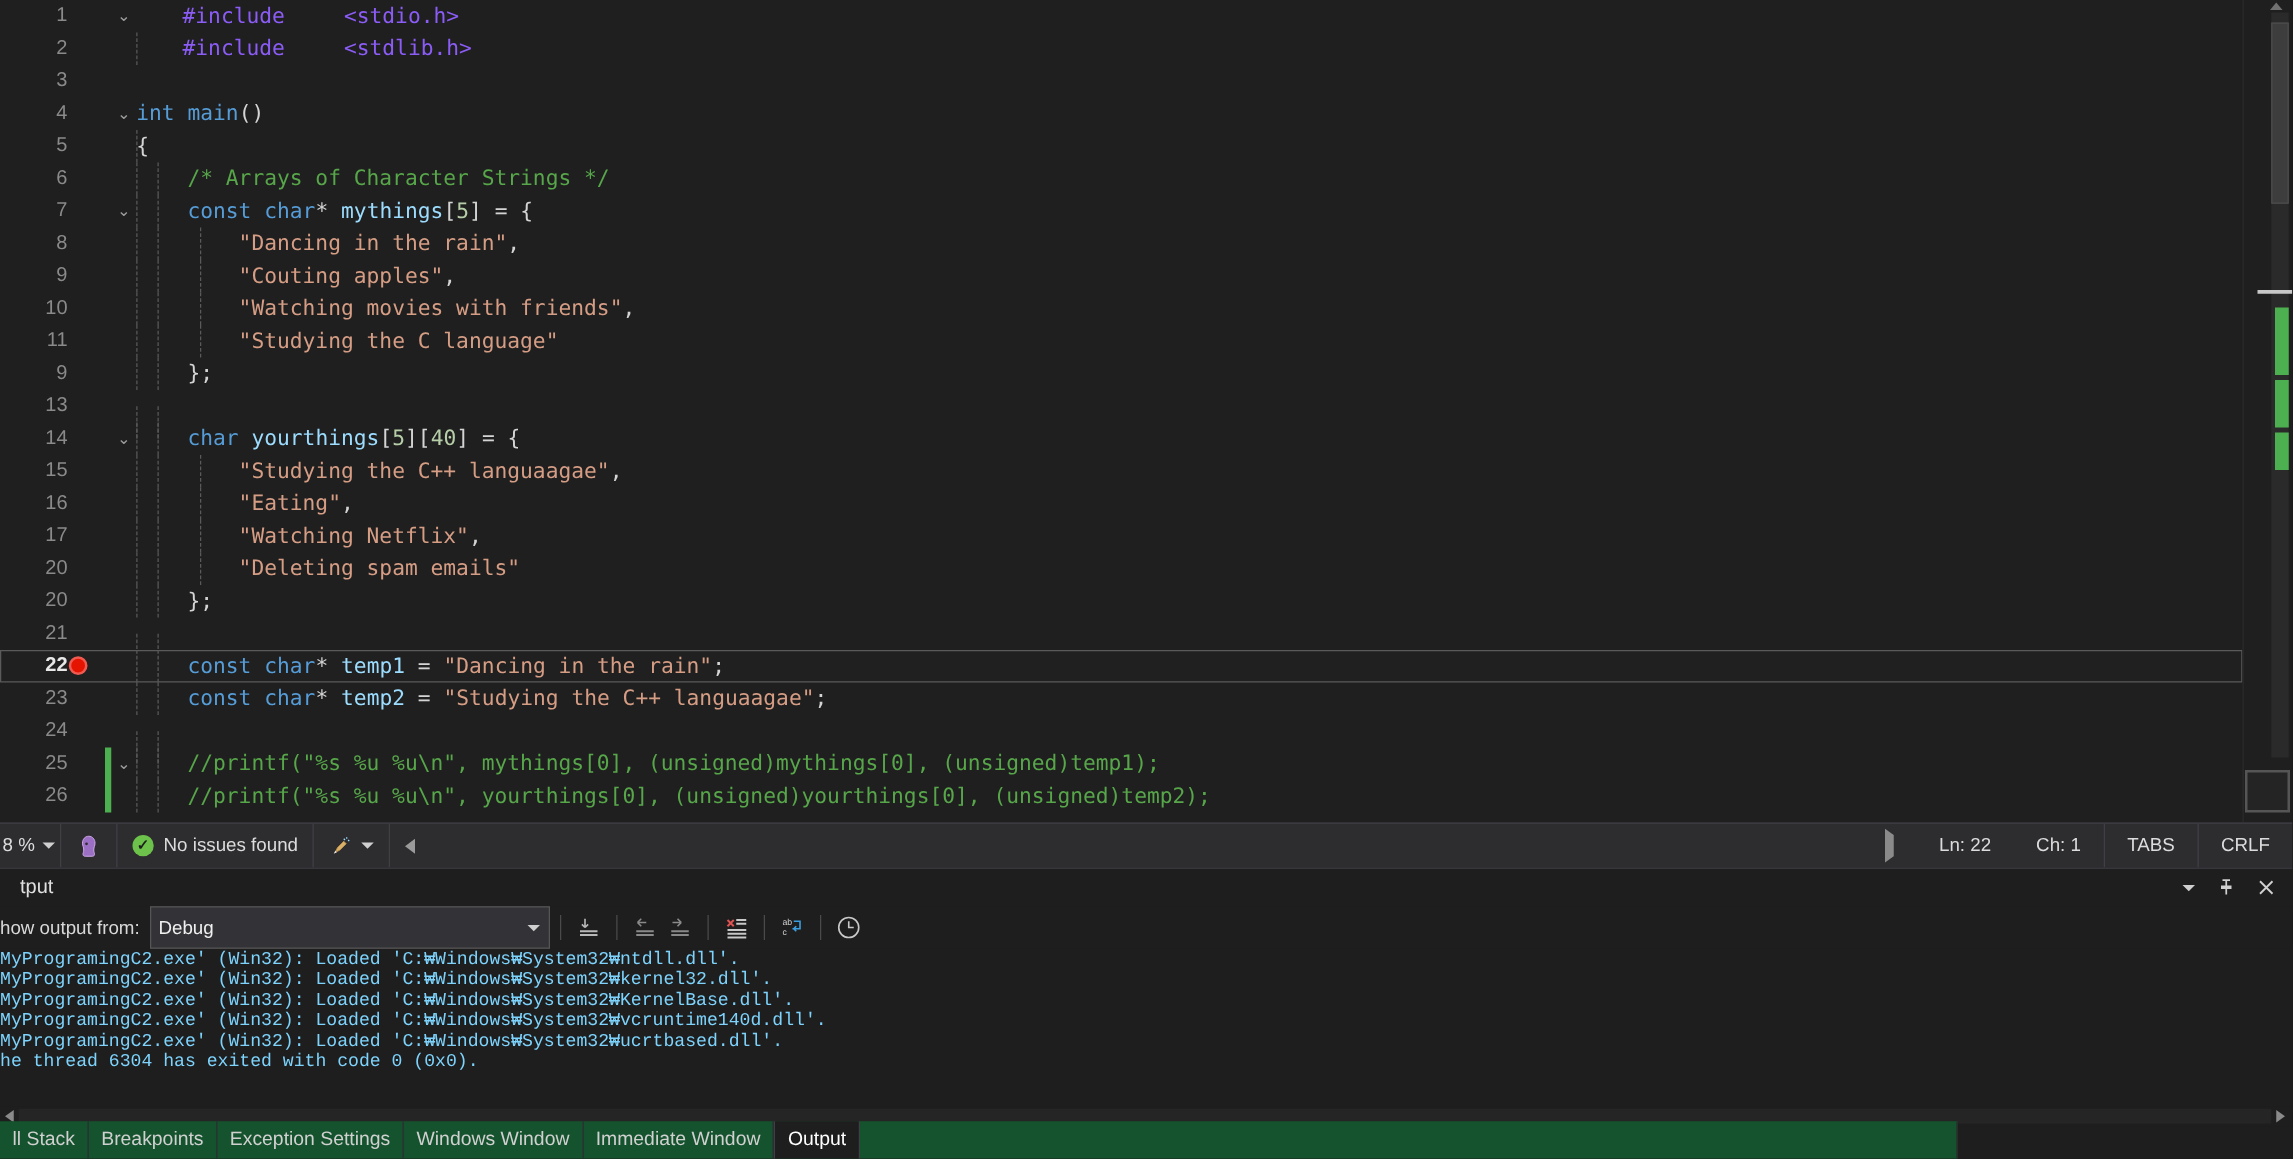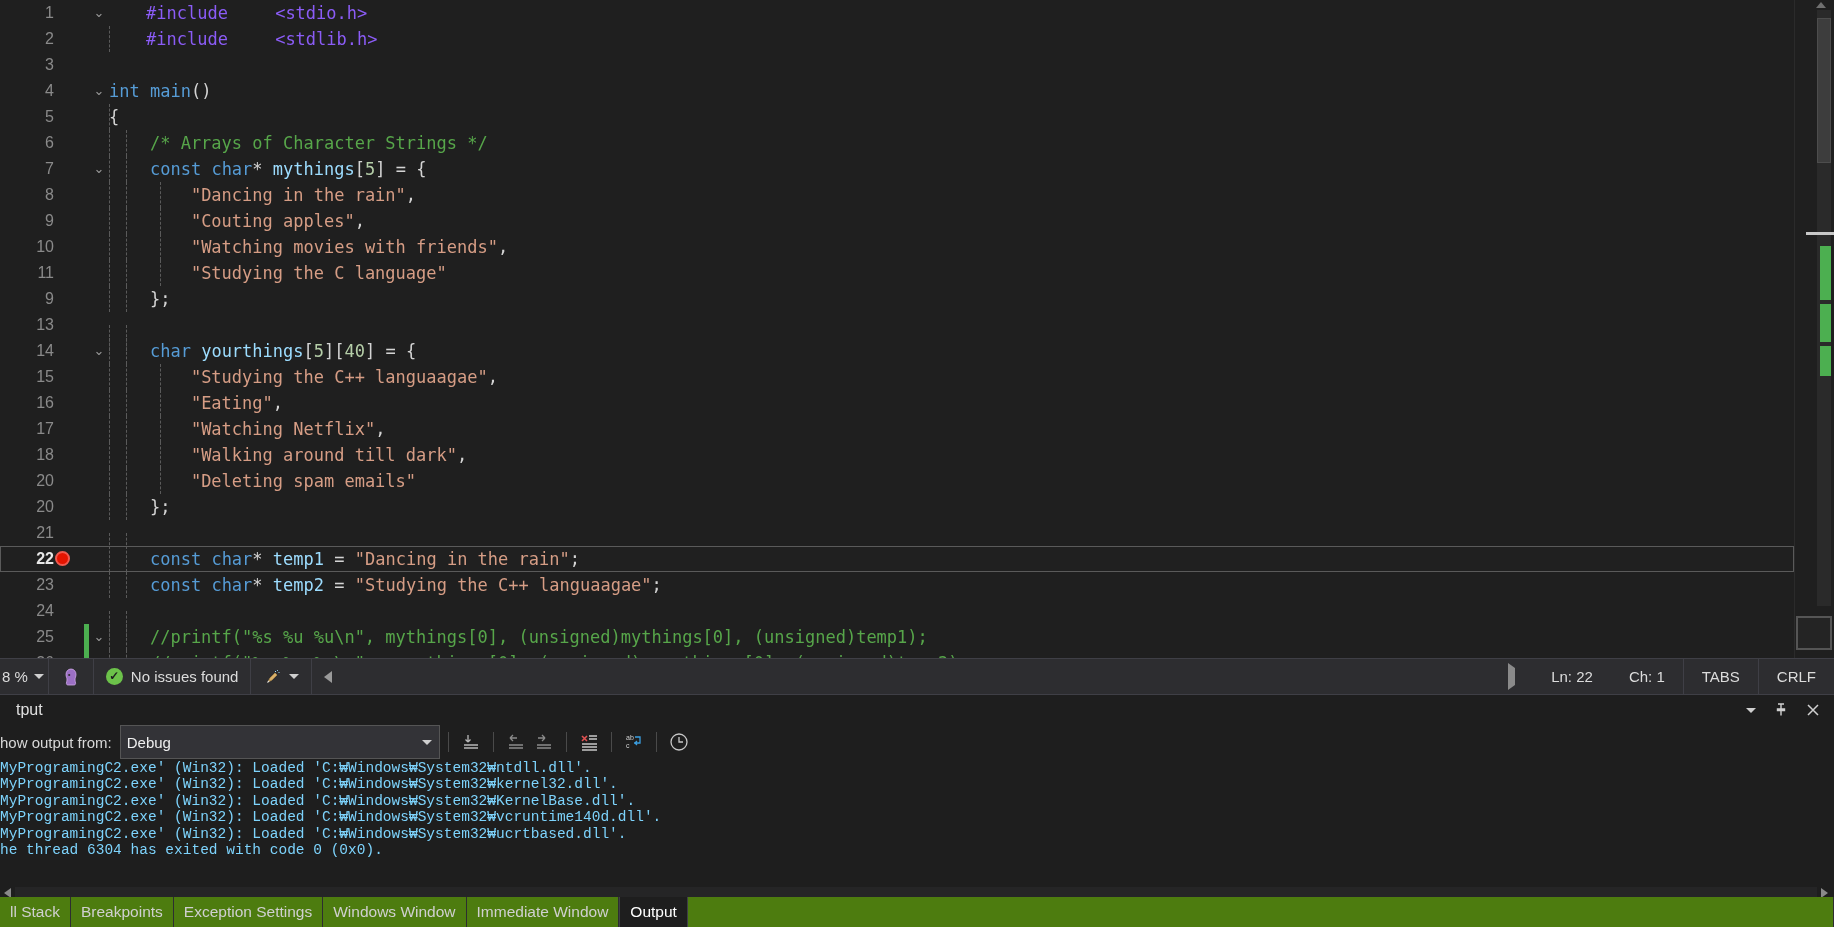--- a/index.html
+++ b/index.html
@@ -143,22 +143,22 @@
     background: #1e1e1e; display: flex; align-items: center;
   }
   #op-hscroll .hs-track { flex: 1 1 auto; height: 12px; background: #252526; }
   .hs-arrow { width: 0; height: 0; border-top: 5px solid transparent;
               border-bottom: 5px solid transparent; }
   .hs-l { border-right: 7px solid #8a8a8a; margin-left: 4px; margin-right: 4px; }
   .hs-r { border-left: 7px solid #8a8a8a; margin-left: 4px; margin-right: 6px; }
 
   
   #bottomtabs {
-    position: absolute; left: 0; bottom: 0; width: 1834px; height: 30px;
-    background: #4d7c0f; display: flex; align-items: stretch;
+    position: absolute; left: 0; bottom: 0; width: 1566px; height: 30px;
+    background: #14532d; display: flex; align-items: stretch;
     font-size: 15.5px;
   }
   .btab { display: flex; align-items: center; padding: 0 10px; color: #d0d0d0;
           border-right: 1px solid #2d2d30; }
   .btab.active { background: #1e1e1e; color: #ffffff;
                  border-left: 1px solid #3f3f46; border-right: 1px solid #3f3f46; }
   .btab-rest { flex: 1 1 auto; }
 </style>
 </head>
 <body>
@@ -175,21 +175,20 @@
       <div class="code-line"><span class="ln">8</span><span class="glyphmarg"></span><span class="changebar"></span><span class="fold"></span><span class="src">        <span class="str">"Dancing in the rain"</span><span class="punc">,</span><span class="guide" style="left: 0px;"></span><span class="guide" style="left: 17px;"></span><span class="guide" style="left: 51px;"></span></span></div>
       <div class="code-line"><span class="ln">9</span><span class="glyphmarg"></span><span class="changebar"></span><span class="fold"></span><span class="src">        <span class="str">"Couting apples"</span><span class="punc">,</span><span class="guide" style="left: 0px;"></span><span class="guide" style="left: 17px;"></span><span class="guide" style="left: 51px;"></span></span></div>
       <div class="code-line"><span class="ln">10</span><span class="glyphmarg"></span><span class="changebar"></span><span class="fold"></span><span class="src">        <span class="str">"Watching movies with friends"</span><span class="punc">,</span><span class="guide" style="left: 0px;"></span><span class="guide" style="left: 17px;"></span><span class="guide" style="left: 51px;"></span></span></div>
       <div class="code-line"><span class="ln">11</span><span class="glyphmarg"></span><span class="changebar"></span><span class="fold"></span><span class="src">        <span class="str">"Studying the C language"</span><span class="guide" style="left: 0px;"></span><span class="guide" style="left: 17px;"></span><span class="guide" style="left: 51px;"></span></span></div>
       <div class="code-line"><span class="ln">9</span><span class="glyphmarg"></span><span class="changebar"></span><span class="fold"></span><span class="src">    <span class="punc">}</span><span class="punc">;</span><span class="guide" style="left: 0px;"></span><span class="guide" style="left: 17px;"></span></span></div>
       <div class="code-line"><span class="ln">13</span><span class="glyphmarg"></span><span class="changebar"></span><span class="fold"></span><span class="src"><span class="guide" style="left: 0px;"></span><span class="guide" style="left: 17px;"></span></span></div>
       <div class="code-line"><span class="ln">14</span><span class="glyphmarg"></span><span class="changebar"></span><span class="fold">⌄</span><span class="src">    <span class="kw">char</span> <span class="id">yourthings</span><span class="punc">[</span><span class="num">5</span><span class="punc">]</span><span class="punc">[</span><span class="num">40</span><span class="punc">]</span> <span class="punc">=</span> <span class="punc">{</span><span class="guide" style="left: 0px;"></span><span class="guide" style="left: 17px;"></span></span></div>
       <div class="code-line"><span class="ln">15</span><span class="glyphmarg"></span><span class="changebar"></span><span class="fold"></span><span class="src">        <span class="str">"Studying the C++ languaagae"</span><span class="punc">,</span><span class="guide" style="left: 0px;"></span><span class="guide" style="left: 17px;"></span><span class="guide" style="left: 51px;"></span></span></div>
       <div class="code-line"><span class="ln">16</span><span class="glyphmarg"></span><span class="changebar"></span><span class="fold"></span><span class="src">        <span class="str">"Eating"</span><span class="punc">,</span><span class="guide" style="left: 0px;"></span><span class="guide" style="left: 17px;"></span><span class="guide" style="left: 51px;"></span></span></div>
       <div class="code-line"><span class="ln">17</span><span class="glyphmarg"></span><span class="changebar"></span><span class="fold"></span><span class="src">        <span class="str">"Watching Netflix"</span><span class="punc">,</span><span class="guide" style="left: 0px;"></span><span class="guide" style="left: 17px;"></span><span class="guide" style="left: 51px;"></span></span></div>
-      <div class="code-line"><span class="ln">18</span><span class="glyphmarg"></span><span class="changebar"></span><span class="fold"></span><span class="src">        <span class="str">"Walking around till dark"</span><span class="punc">,</span><span class="guide" style="left: 0px;"></span><span class="guide" style="left: 17px;"></span><span class="guide" style="left: 51px;"></span></span></div>
       <div class="code-line"><span class="ln">20</span><span class="glyphmarg"></span><span class="changebar"></span><span class="fold"></span><span class="src">        <span class="str">"Deleting spam emails"</span><span class="guide" style="left: 0px;"></span><span class="guide" style="left: 17px;"></span><span class="guide" style="left: 51px;"></span></span></div>
       <div class="code-line"><span class="ln">20</span><span class="glyphmarg"></span><span class="changebar"></span><span class="fold"></span><span class="src">    <span class="punc">}</span><span class="punc">;</span><span class="guide" style="left: 0px;"></span><span class="guide" style="left: 17px;"></span></span></div>
       <div class="code-line"><span class="ln">21</span><span class="glyphmarg"></span><span class="changebar"></span><span class="fold"></span><span class="src"><span class="guide" style="left: 0px;"></span><span class="guide" style="left: 17px;"></span></span></div>
       <div class="code-line current"><span class="ln">22</span><span class="glyphmarg"><span class="bp"></span></span><span class="changebar"></span><span class="fold"></span><span class="src">    <span class="kw">const</span> <span class="kw">char</span><span class="punc">*</span> <span class="id">temp1</span> <span class="punc">=</span> <span class="str">"Dancing in the rain"</span><span class="punc">;</span><span class="guide" style="left: 0px;"></span><span class="guide" style="left: 17px;"></span></span></div>
       <div class="code-line"><span class="ln">23</span><span class="glyphmarg"></span><span class="changebar"></span><span class="fold"></span><span class="src">    <span class="kw">const</span> <span class="kw">char</span><span class="punc">*</span> <span class="id">temp2</span> <span class="punc">=</span> <span class="str">"Studying the C++ languaagae"</span><span class="punc">;</span><span class="guide" style="left: 0px;"></span><span class="guide" style="left: 17px;"></span></span></div>
       <div class="code-line"><span class="ln">24</span><span class="glyphmarg"></span><span class="changebar"></span><span class="fold"></span><span class="src"><span class="guide" style="left: 0px;"></span><span class="guide" style="left: 17px;"></span></span></div>
       <div class="code-line"><span class="ln">25</span><span class="glyphmarg"></span><span class="changebar green"></span><span class="fold">⌄</span><span class="src"><span class="com">    //printf("%s %u %u\n", mythings[0], (unsigned)mythings[0], (unsigned)temp1);</span><span class="guide" style="left: 0px;"></span><span class="guide" style="left: 17px;"></span></span></div>
       <div class="code-line"><span class="ln">26</span><span class="glyphmarg"></span><span class="changebar green"></span><span class="fold"></span><span class="src"><span class="com">    //printf("%s %u %u\n", yourthings[0], (unsigned)yourthings[0], (unsigned)temp2);</span><span class="guide" style="left: 0px;"></span><span class="guide" style="left: 17px;"></span></span></div>
     </div>
 

